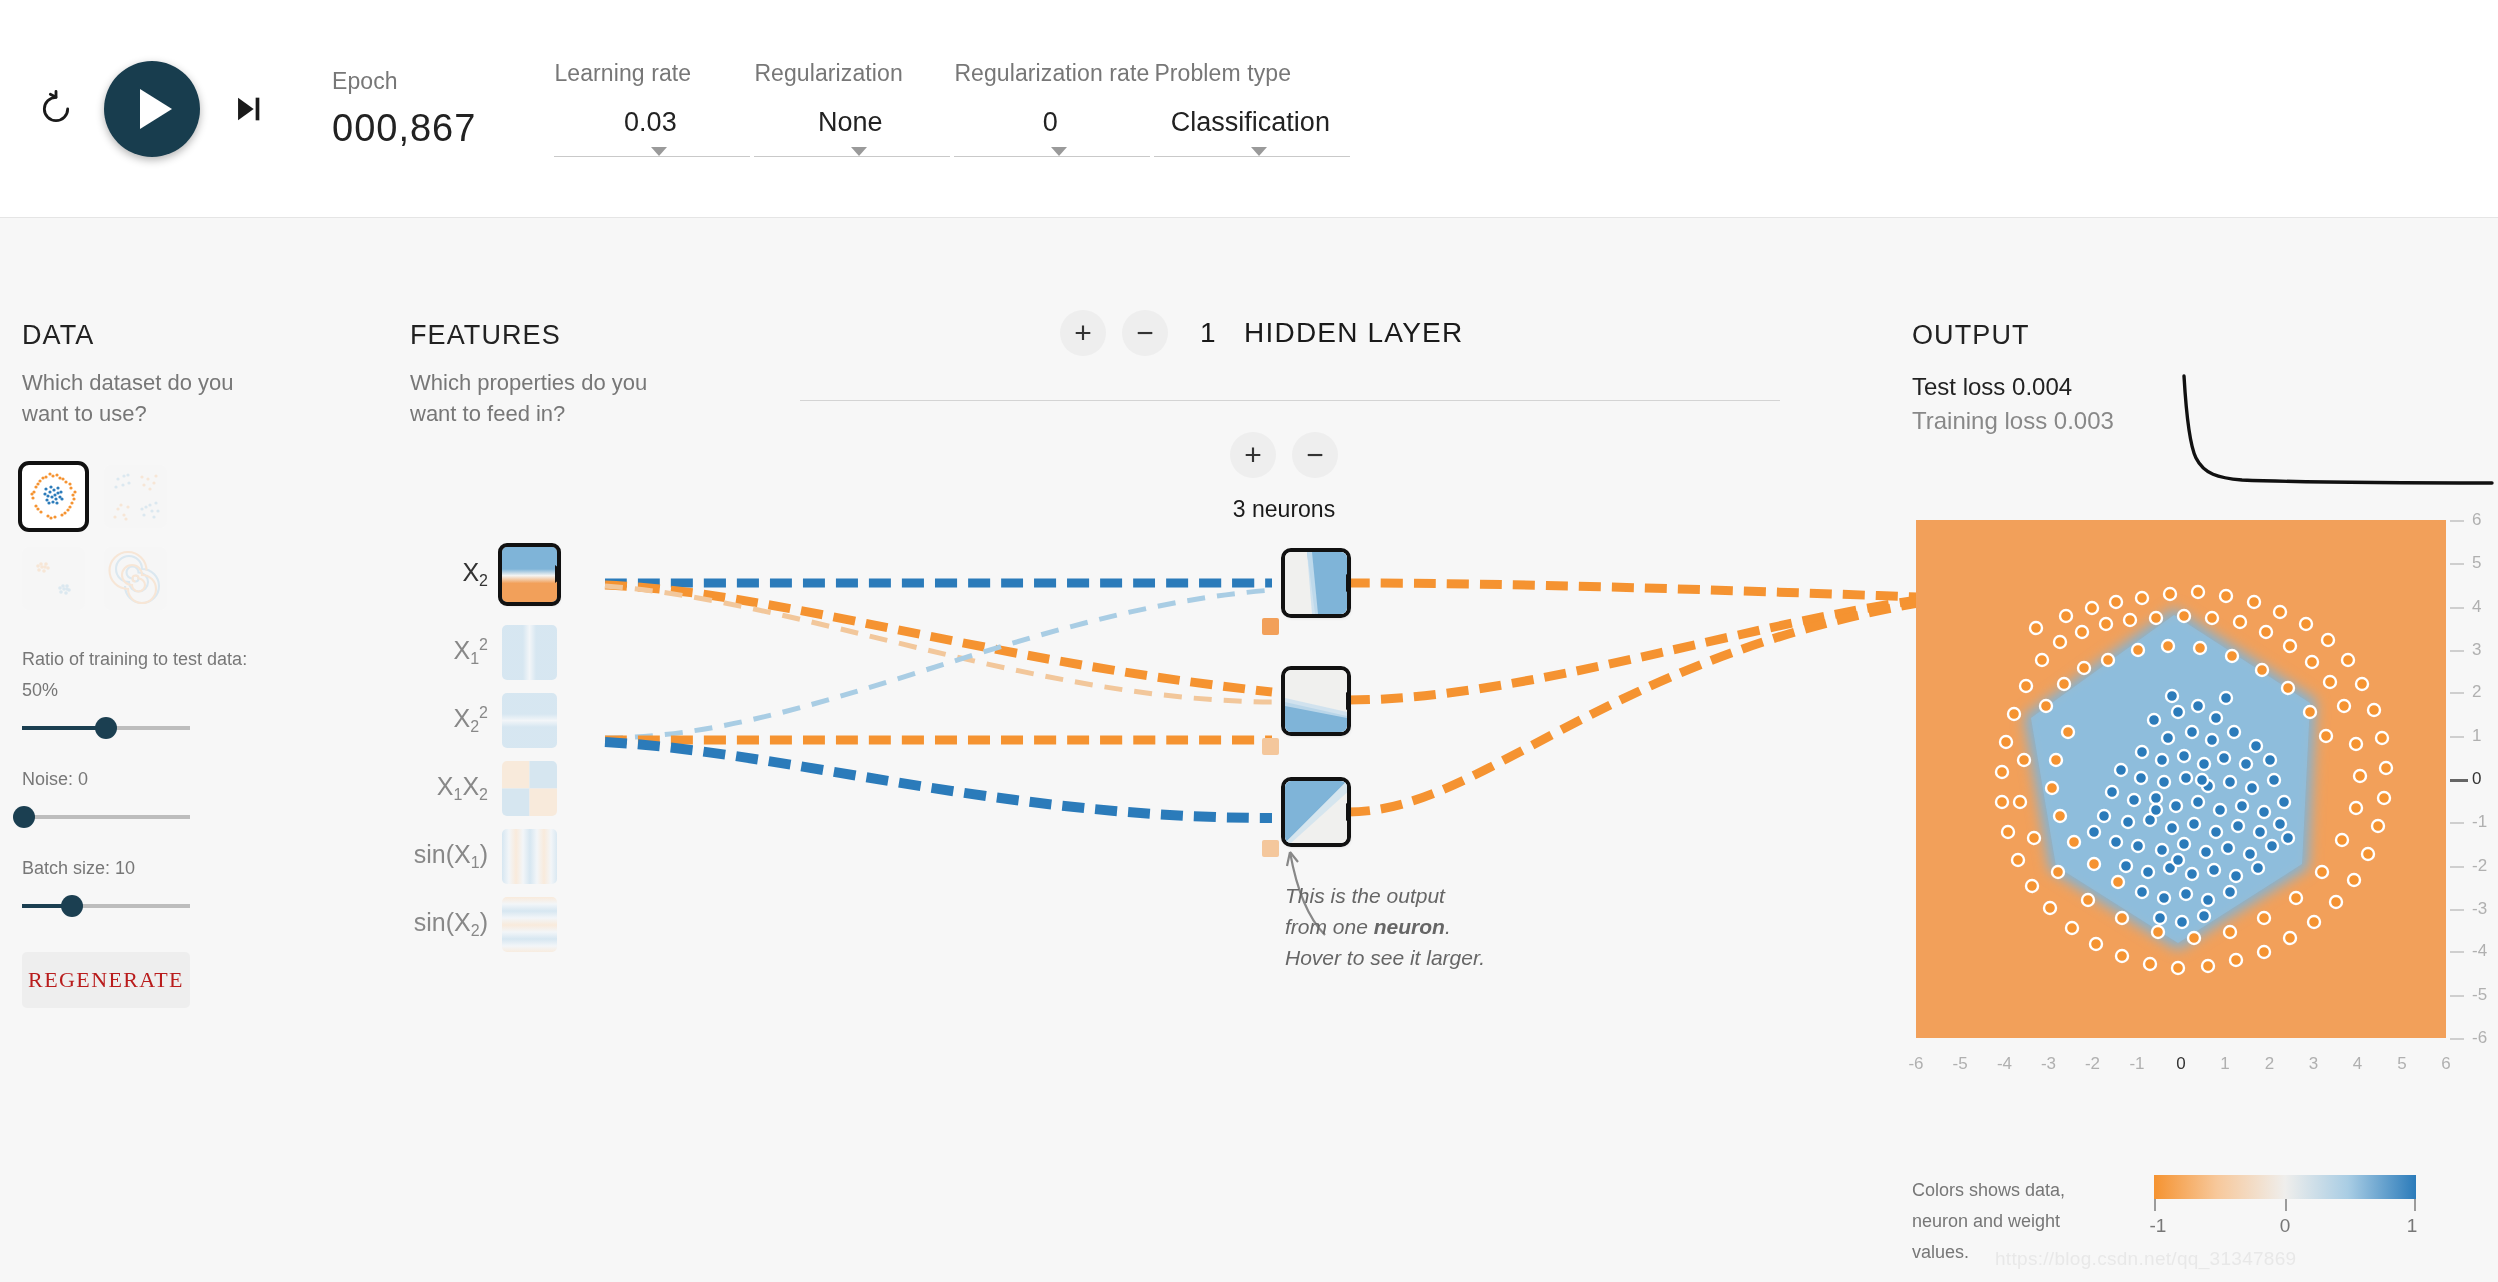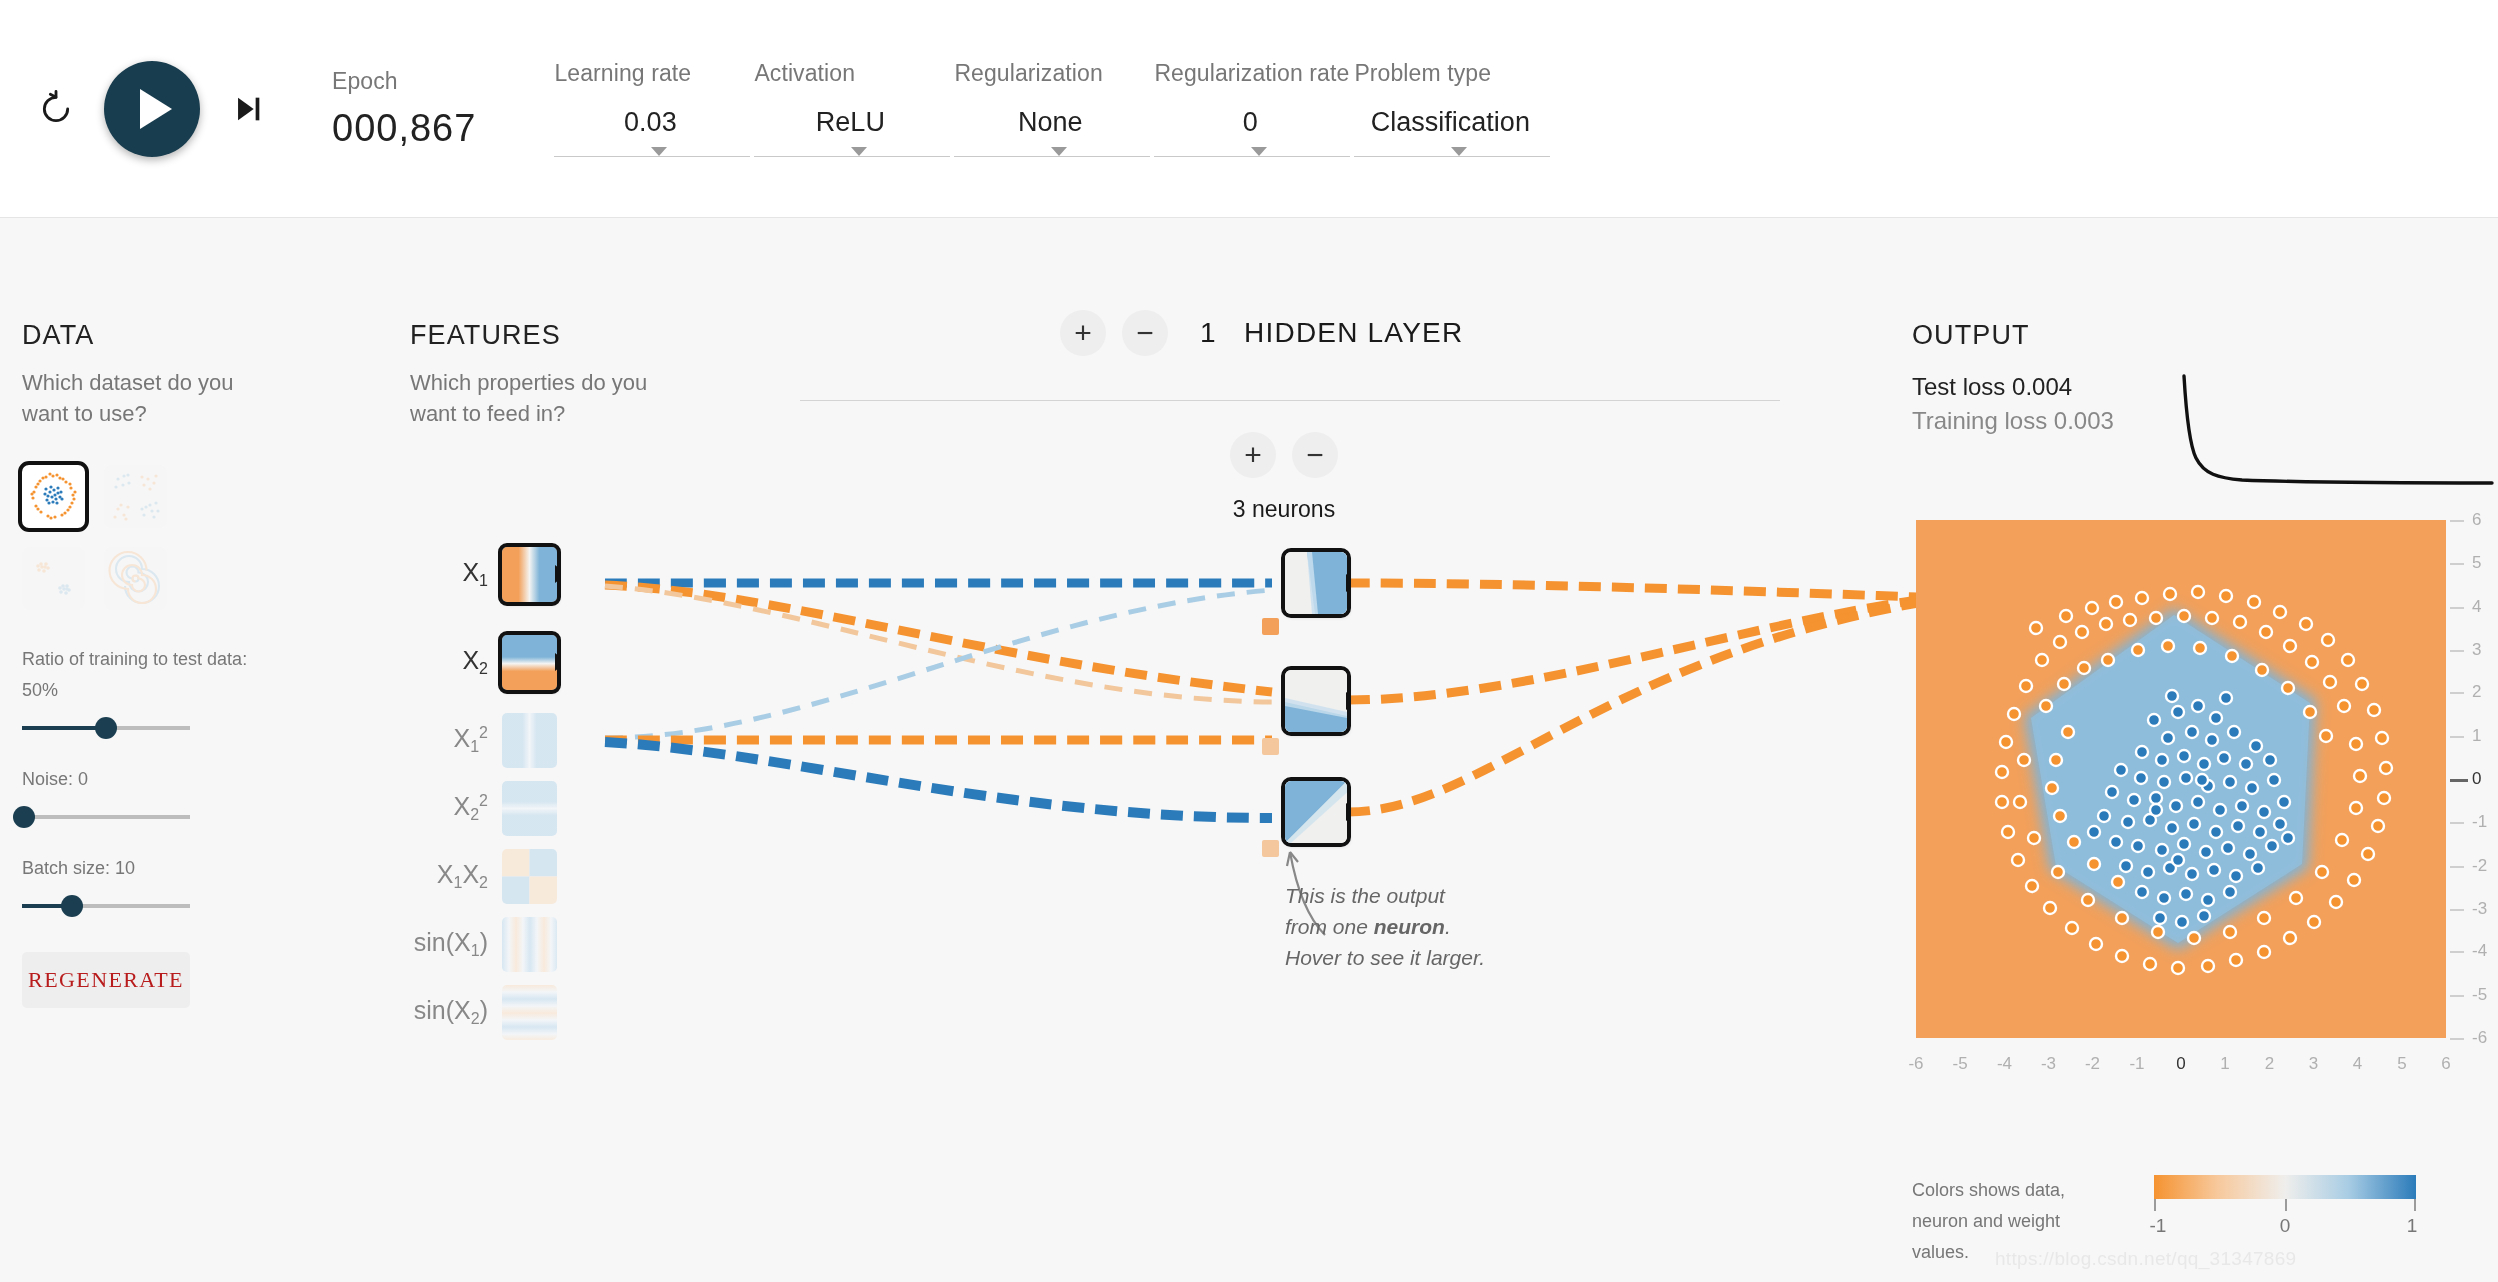--- a/index.html
+++ b/index.html
@@ -217,27 +217,20 @@
     <div class="epoch-block">
       <div class="ctrl-label">Epoch</div>
       <div class="epoch-value">000,867</div>
     </div>
 
     <div class="ctrls">
       <div class="ctrl w-lr">
         <div class="ctrl-label">Learning rate</div>
         <div class="ctrl-sel">
           <span class="val">0.03</span>
-          <span class="caret"></span>
-        </div>
-      </div>
-      <div class="ctrl w-act">
-        <div class="ctrl-label">Activation</div>
-        <div class="ctrl-sel">
-          <span class="val">ReLU</span>
           <span class="caret"></span>
         </div>
       </div>
       <div class="ctrl w-reg">
         <div class="ctrl-label">Regularization</div>
         <div class="ctrl-sel">
           <span class="val">None</span>
           <span class="caret"></span>
         </div>
       </div>
@@ -419,26 +412,20 @@
 
     <button class="regen">REGENERATE</button>
   </div>
 
   <div class="feat-col">
     <div class="sect-title">FEATURES</div>
     <div class="sect-sub">Which properties do you want to feed in?</div>
 
     <div class="feat-list">
 
-      <div class="feat-row" style="height:88px">
-        <div class="feat-label on">X<sub>1</sub></div>
-        <div class="fnode on" style="background:linear-gradient(to right,#f2a05a 0%,#f2a05a 30%,#f4f4f2 50%,#7fb4d8 68%,#7fb4d8 100%)">
-          <span class="arrow"></span>
-        </div>
-      </div>
 
       <div class="feat-row" style="height:88px">
         <div class="feat-label on">X<sub>2</sub></div>
         <div class="fnode on" style="background:linear-gradient(to bottom,#7fb4d8 0%,#7fb4d8 40%,#f4f4f2 52%,#f2a05a 66%,#f2a05a 100%)">
           <span class="arrow"></span>
         </div>
       </div>
 
       <div class="feat-row">
         <div class="feat-label">X<sub>1</sub><sup>2</sup></div>

